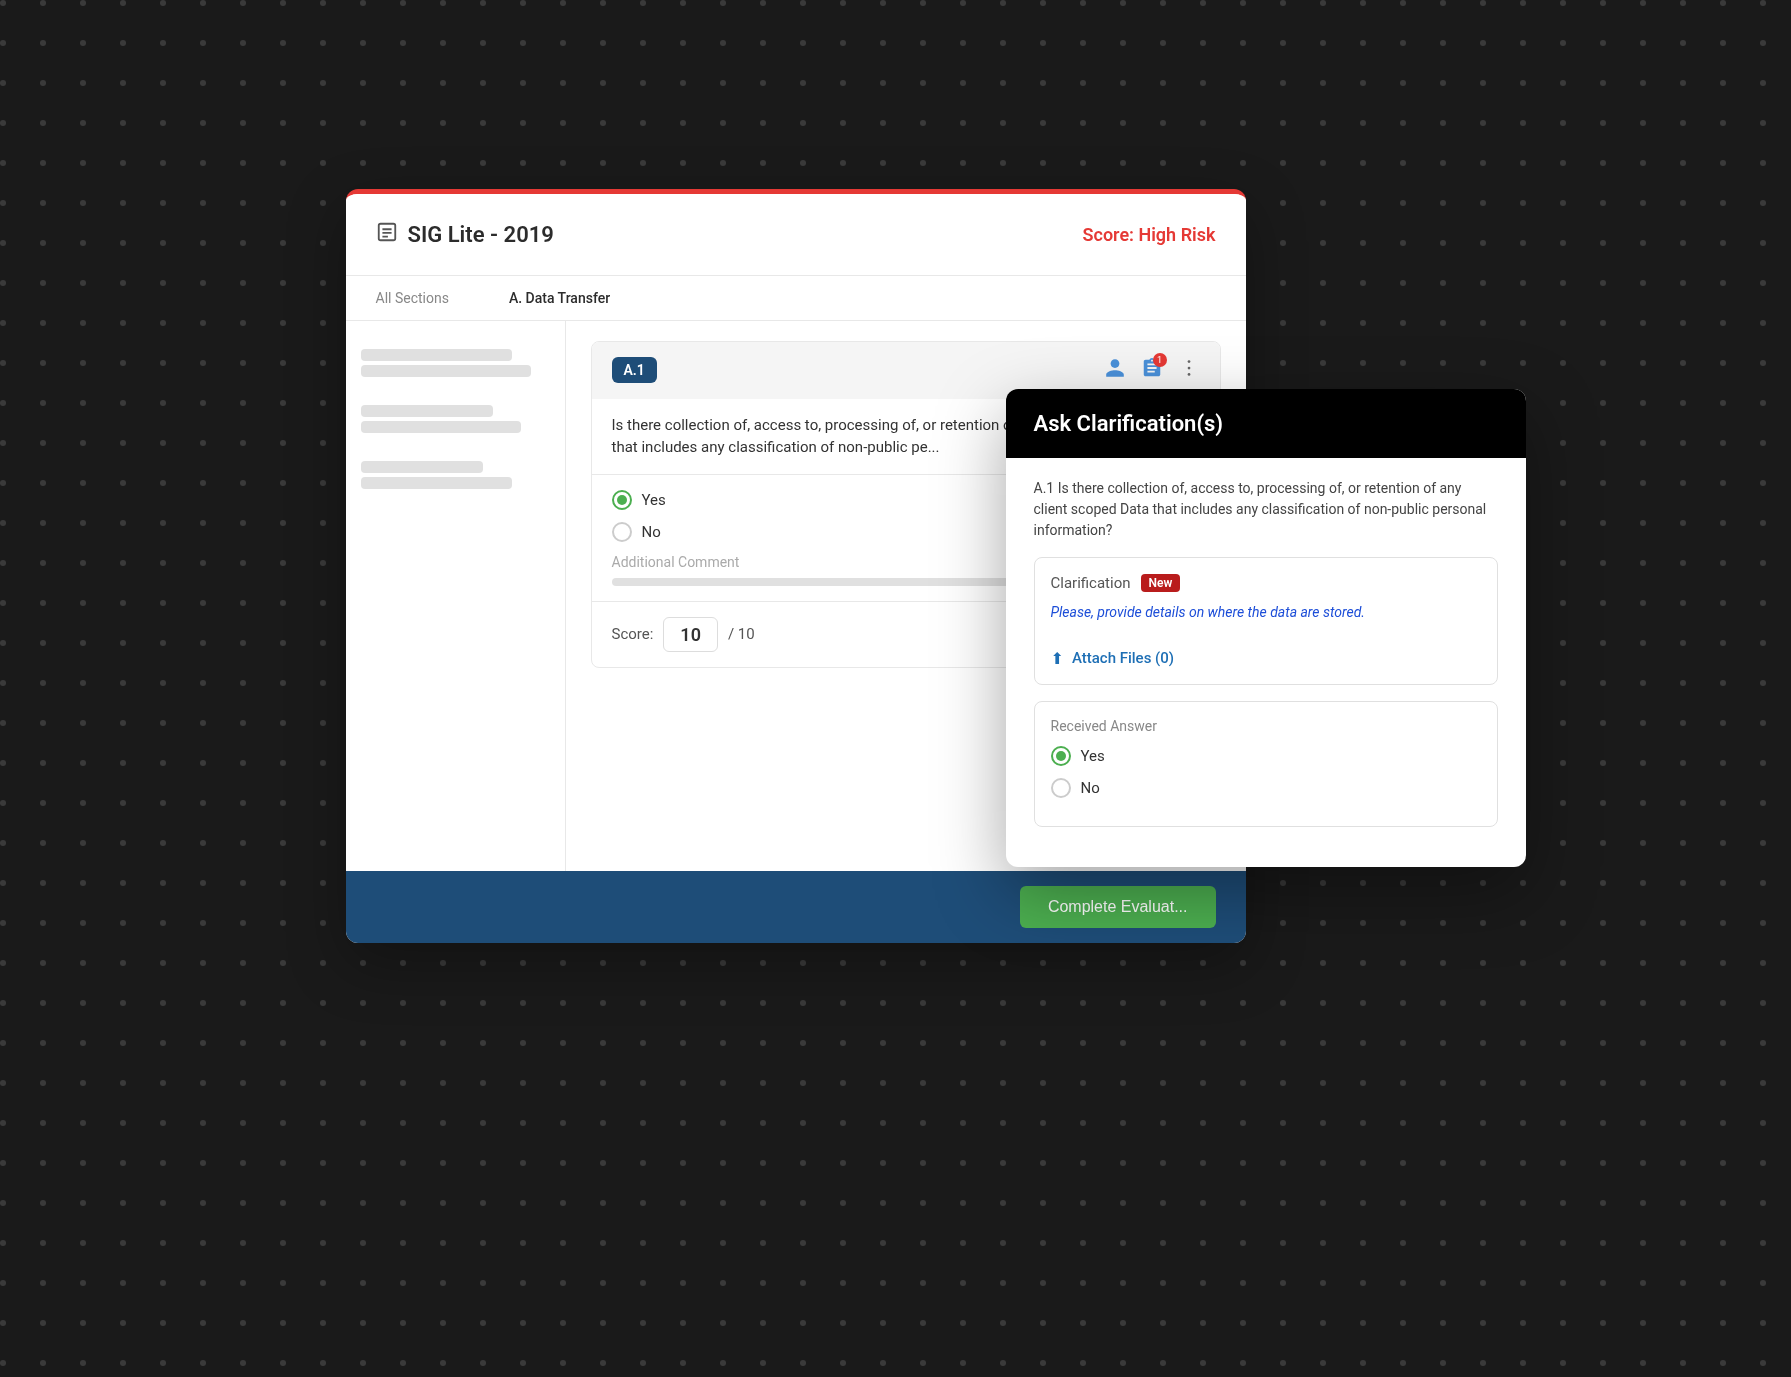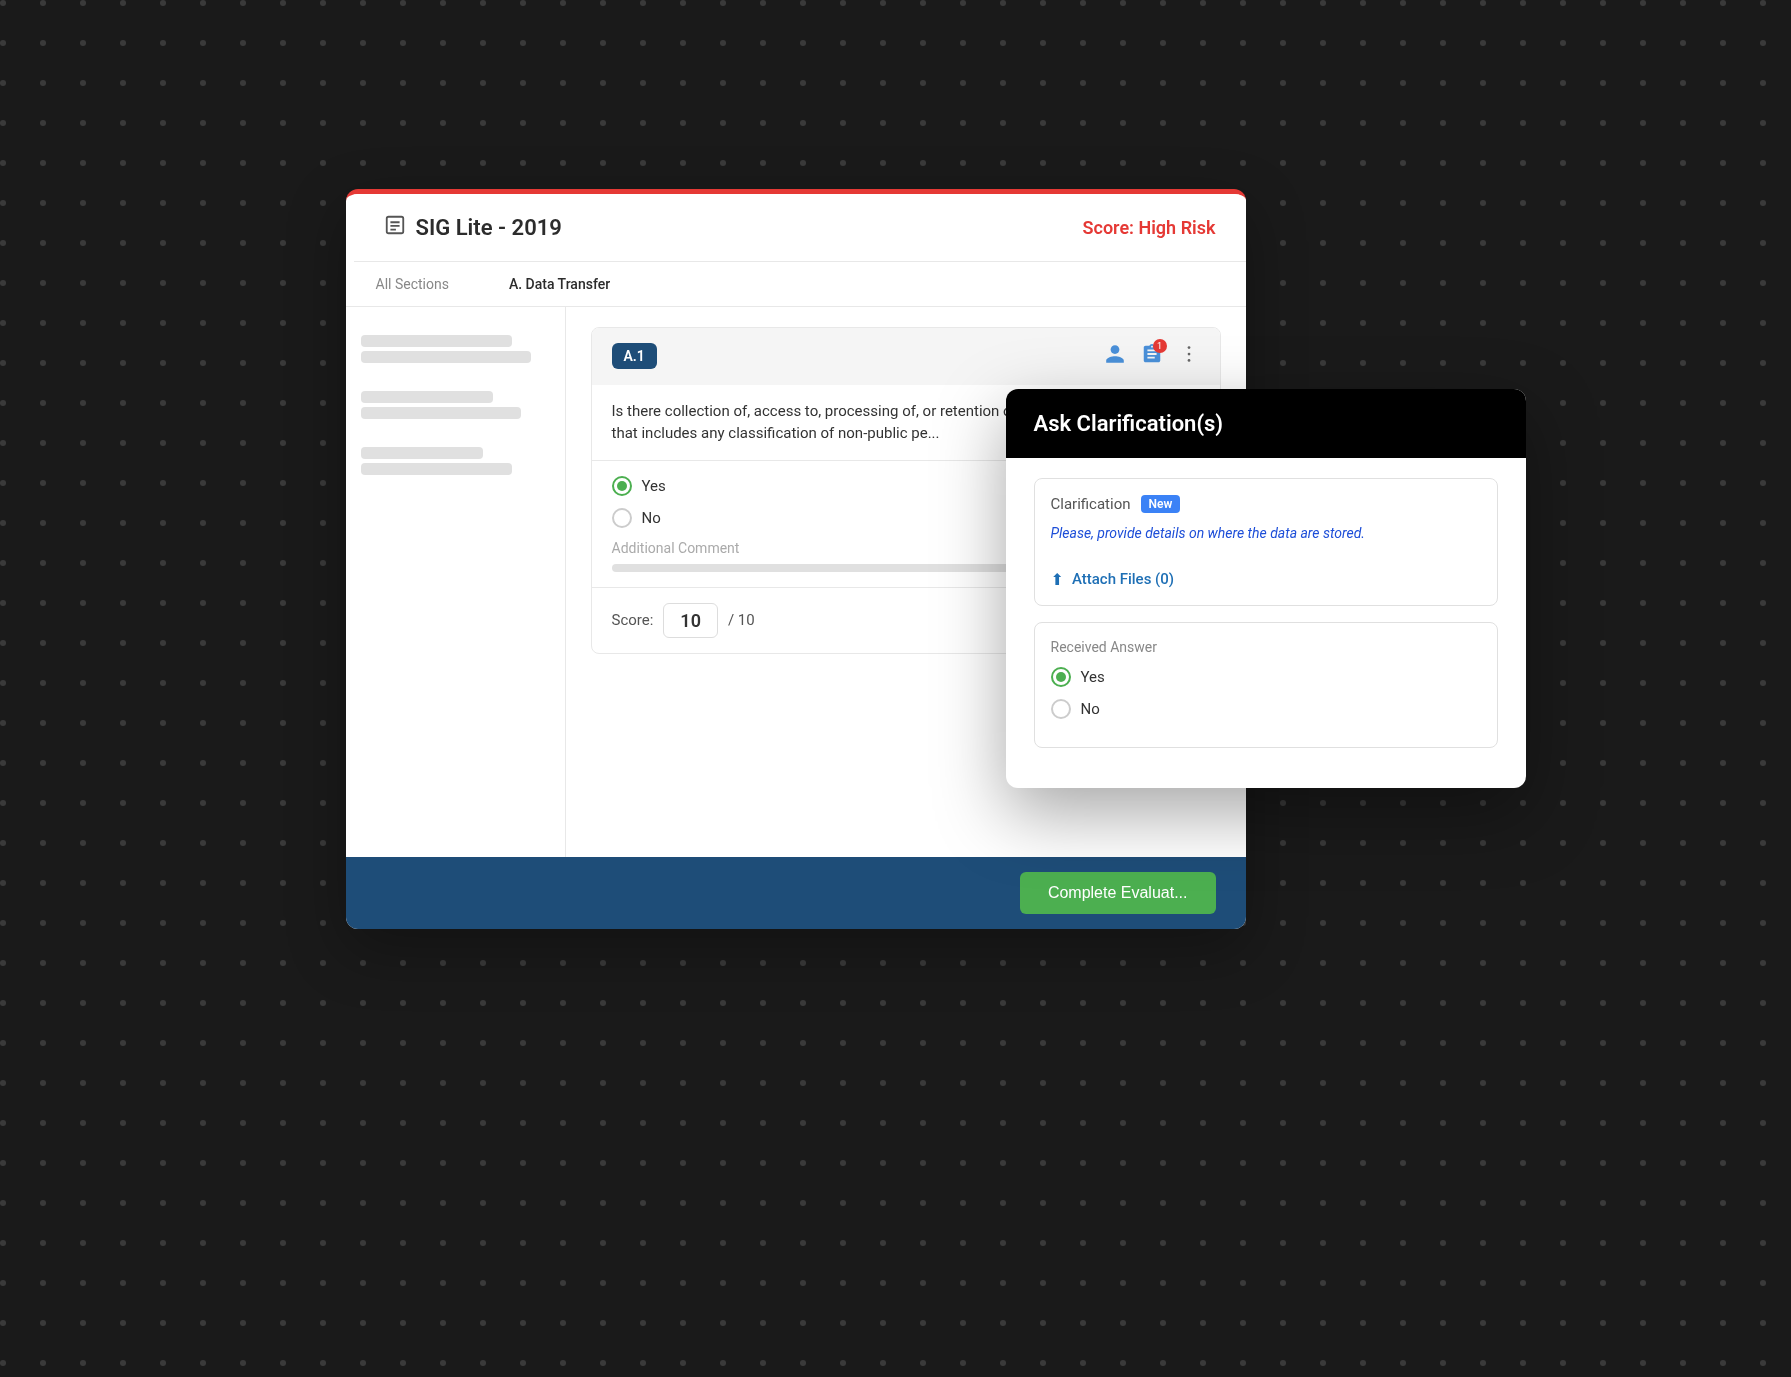--- a/index.html
+++ b/index.html
@@ -47,24 +47,23 @@
       border-radius: 12px;
       box-shadow: 0 20px 60px rgba(0,0,0,0.3);
       overflow: hidden;
       border-top: 5px solid #e53935;
     }
 
     .sig-header {
       display: flex;
       align-items: center;
       justify-content: space-between;
-      padding: 20px 30px;
+      padding: 27px 30px;
       background: #fff;
       border-bottom: 1px solid #e8e8e8;
-      margin-left: 8px;
     }
 
     .sig-title {
       display: flex;
       align-items: center;
       gap: 10px;
       font-size: 22px;
       font-weight: 600;
       color: #2c2c2c;
     }
@@ -325,21 +324,21 @@
     .clarification-label {
       display: flex;
       align-items: center;
       gap: 10px;
       font-size: 15px;
       color: #555;
       margin-bottom: 10px;
     }
 
     .new-badge {
-      background: #3b82f6;
+      background: #b91c1c;
       color: #fff;
       border-radius: 4px;
       padding: 2px 8px;
       font-size: 12px;
       font-weight: 600;
     }
 
     .clarification-text {
       font-size: 14px;
       color: #1d4ed8;
@@ -530,20 +529,21 @@
   </div>
 
   <div class="clarification-modal">
 
     <div class="modal-header">
       <span>Ask Clarification(s)</span>
     </div>
 
     <div class="modal-body">
 
+      <div class="modal-question-text">A.1 Is there collection of, access to, processing of, or retention of any client scoped Data that includes any classification of non-public personal information?</div>
 
       <div class="clarification-box">
         <div class="clarification-label">
           <span>Clarification</span>
           <span class="new-badge">New</span>
         </div>
         <div class="clarification-text">Please, provide details on where the data are stored.</div>
         <div class="attach-link">
           <span class="attach-icon">⬆</span>
           <span>Attach Files (0)</span>

